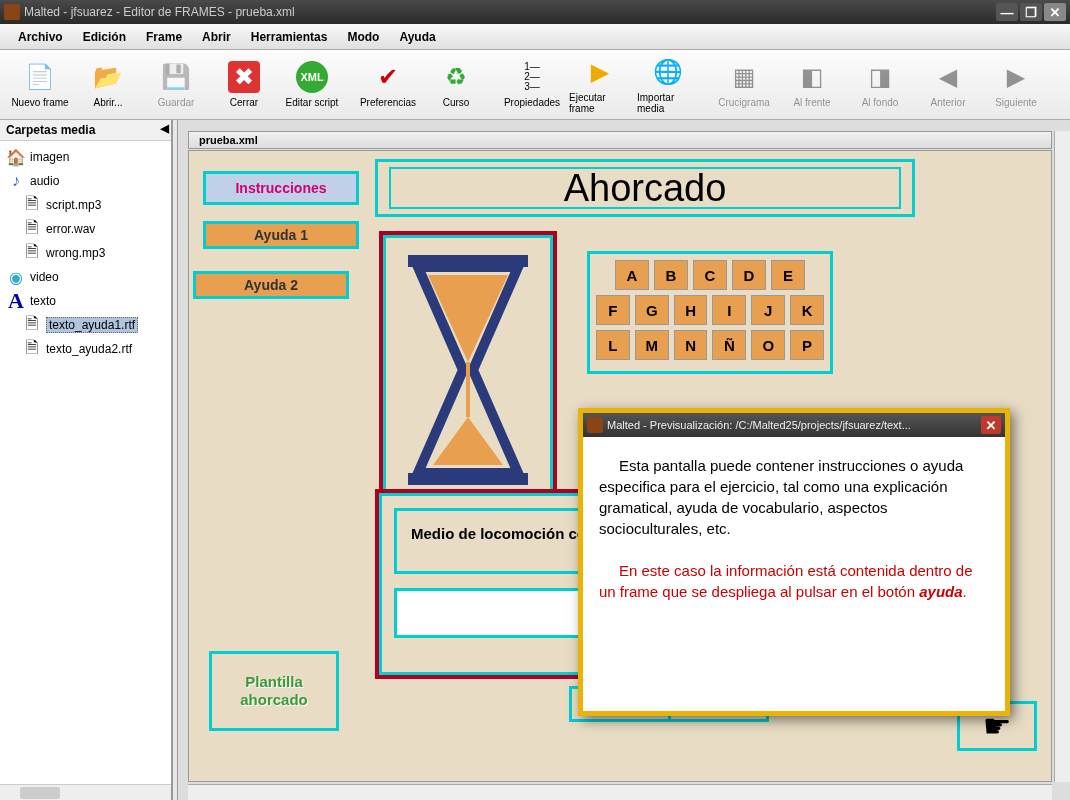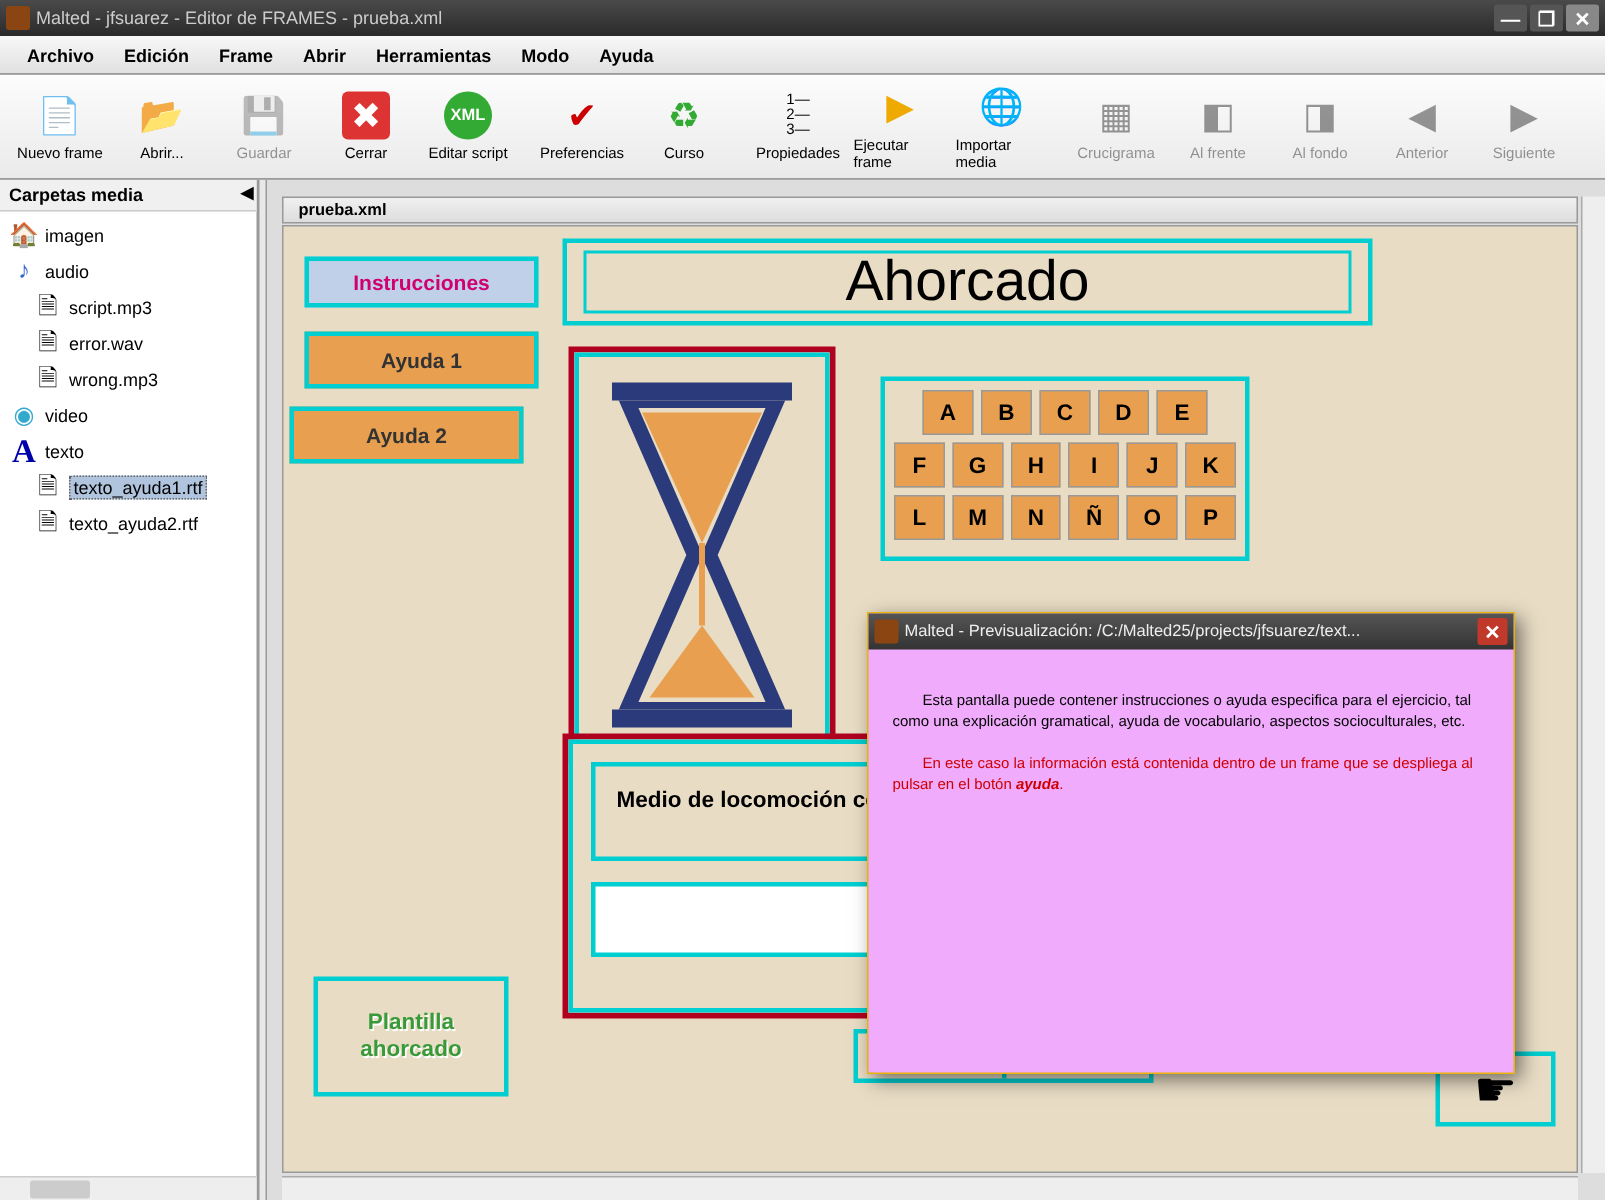--- a/index.html
+++ b/index.html
@@ -39,21 +39,21 @@
 .sidebar-scrollbar { position: absolute; bottom: 0; left: 0; right: 0; height: 16px; background: #eee; border-top: 1px solid #ccc; }
 .sidebar-thumb { width: 40px; height: 12px; background: #ccc; margin: 2px 0 0 20px; border-radius: 2px; }
 .sidebar-collapse { position: absolute; top: 2px; right: 2px; font-size: 11px; cursor: pointer; }
 
 
 .canvas-wrap { flex: 1; position: relative; background: #ddd; overflow: hidden; }
 .canvas-header { position: absolute; top: 11px; left: 10px; right: 18px; height: 18px; background: linear-gradient(to bottom, #f0f0f0, #ddd); border: 1px solid #999; display: flex; align-items: center; padding: 0 10px; font-size: 11px; font-weight: bold; }
 .canvas-collapse-top { position: absolute; top: 12px; right: 0; font-size: 12px; }
 .canvas { position: absolute; top: 30px; left: 10px; right: 18px; bottom: 18px; background: #e8dcc4; border: 1px solid #999; overflow: hidden; }
 .instrucciones-btn { position: absolute; top: 20px; left: 14px; width: 156px; height: 34px; border: 3px solid #00ced1; background: #c0d0e8; display: flex; align-items: center; justify-content: center; font-size: 14px; font-weight: bold; color: #d00070; cursor: pointer; }
-.ayuda-btn { position: absolute; width: 156px; height: 38px; border: 3px solid #00ced1; background: #e8a050; display: flex; align-items: center; justify-content: center; font-size: 14px; font-weight: bold; color: #333; cursor: pointer; }
+.ayuda-btn { position: absolute; width: 156px; height: 28px; border: 3px solid #00ced1; background: #e8a050; display: flex; align-items: center; justify-content: center; font-size: 14px; font-weight: bold; color: #333; cursor: pointer; }
 .ayuda1 { top: 70px; left: 14px; }
 .ayuda2 { top: 120px; left: 4px; }
 
 .title-box { position: absolute; top: 8px; left: 186px; width: 540px; height: 58px; border: 3px solid #00ced1; background: #e8dcc4; display: flex; align-items: center; justify-content: center; }
 .title-inner { border: 2px solid #00ced1; width: 96%; height: 80%; display: flex; align-items: center; justify-content: center; font-family: 'Times New Roman', serif; font-size: 38px; }
 
 .hourglass-box { position: absolute; top: 80px; left: 190px; width: 178px; height: 278px; border: 4px solid #b00020; }
 .hourglass-inner { width: 100%; height: 100%; border: 3px solid #00ced1; display: flex; align-items: center; justify-content: center; background: #e8dcc4; }
 .hourglass { width: 120px; height: 230px; position: relative; }
 .hg-top { width: 120px; height: 12px; background: #2a3a7a; }
@@ -72,26 +72,26 @@
 .plantilla-box { position: absolute; top: 500px; left: 20px; width: 130px; height: 80px; border: 3px solid #00ced1; background: #e8dcc4; display: flex; align-items: center; justify-content: center; text-align: center; font-weight: bold; font-size: 15px; color: #3a9a3a; line-height: 1.2; }
 .plantilla-text { text-shadow: 1px 1px 0 #fff; }
 
 .nav-arrows { position: absolute; top: 535px; left: 380px; width: 200px; height: 36px; border: 3px solid #00ced1; display: flex; background: #e8dcc4; }
 .nav-half { flex: 1; display: flex; align-items: center; justify-content: center; font-size: 20px; color: #8b4513; cursor: pointer; }
 .nav-half + .nav-half { border-left: 3px solid #00ced1; }
 
 .hand-box { position: absolute; top: 550px; right: 14px; width: 80px; height: 50px; border: 3px solid #00ced1; background: #e8dcc4; display: flex; align-items: center; justify-content: center; font-size: 32px; cursor: pointer; }
 
 
-.dialog { position: absolute; top: 408px; left: 578px; width: 432px; height: 308px; background: #f0abfc; border: 1px solid #eab308; box-shadow: 4px 4px 12px rgba(0,0,0,0.5); z-index: 100; }
+.dialog { position: absolute; top: 408px; left: 578px; width: 432px; height: 308px; background: #ffffff; border: 5px solid #eab308; box-shadow: 4px 4px 12px rgba(0,0,0,0.5); z-index: 100; }
 .dialog-titlebar { height: 24px; background: linear-gradient(to bottom, #555, #333); display: flex; align-items: center; padding: 0 4px; font-size: 11px; color: #eee; }
 .dialog-icon { width: 16px; height: 16px; background: #8b4513; margin-right: 4px; border-radius: 2px; }
 .dialog-title { flex: 1; white-space: nowrap; overflow: hidden; text-overflow: ellipsis; }
 .dialog-close { width: 20px; height: 18px; background: #c0392b; color: #fff; display: flex; align-items: center; justify-content: center; font-size: 13px; font-weight: bold; cursor: pointer; border-radius: 2px; }
-.dialog-content { padding: 18px 16px; font-size: 10px; line-height: 1.4; margin-top: 10px; }
+.dialog-content { padding: 18px 16px; font-size: 15px; line-height: 1.4; }
 .dialog-content .red-text { color: #c00; }
 .dialog-content .italic-bold { font-style: italic; font-weight: bold; }
 
 
 .hscroll { position: absolute; bottom: 0; left: 10px; right: 18px; height: 16px; background: #eee; border-top: 1px solid #aaa; }
 .vscroll { position: absolute; top: 11px; right: 0; bottom: 18px; width: 16px; background: #eee; border-left: 1px solid #aaa; }
 </style>
 </head>
 <body>
 

